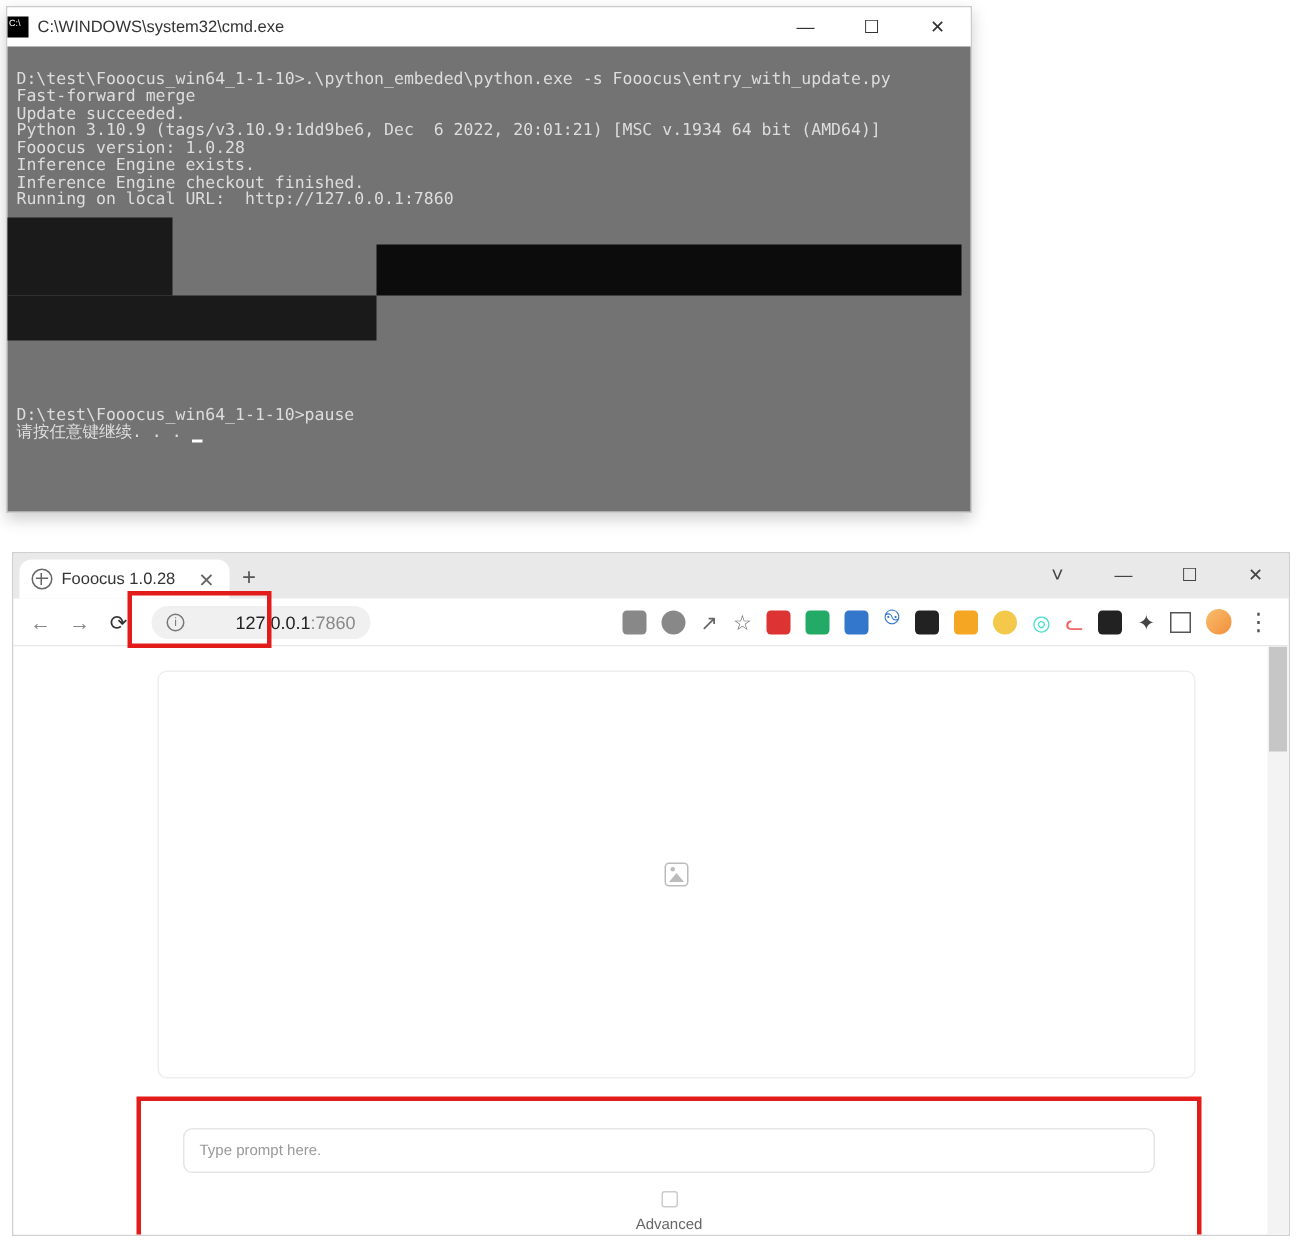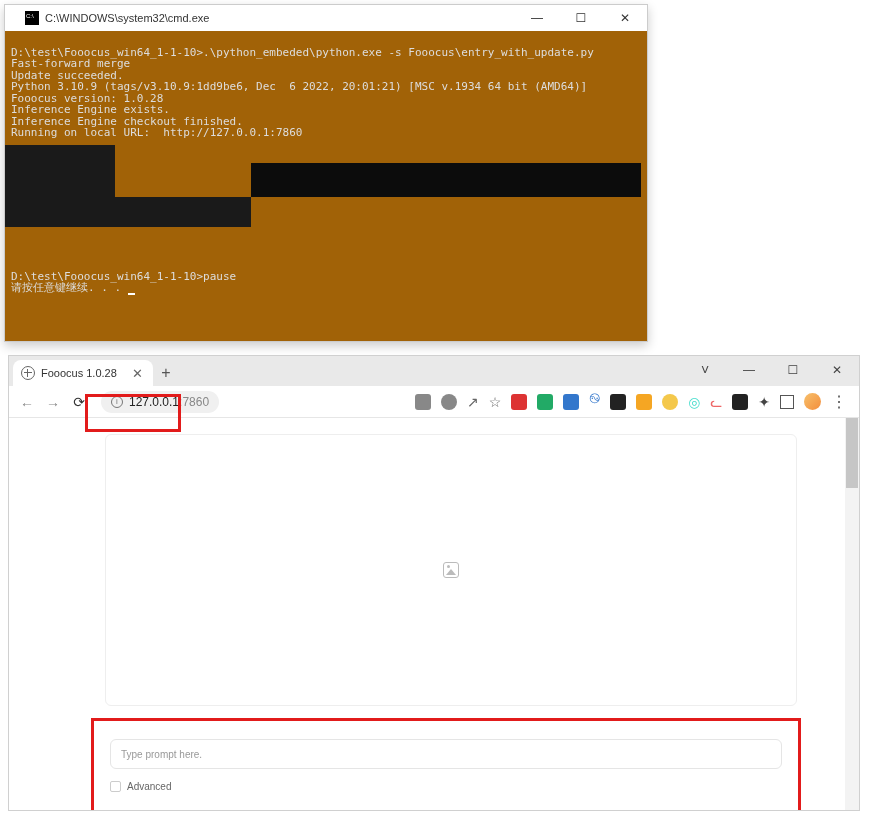--- a/index.html
+++ b/index.html
@@ -1,53 +1,53 @@
 <!DOCTYPE html>
 <html><head>
 <meta charset="utf-8">
 <style>
   * { margin: 0; padding: 0; box-sizing: border-box; }
   body { font-family: "Segoe UI", Tahoma, sans-serif; background: #fff; width: 870px; height: 827px; overflow: hidden; position: relative; }
 
   
   .cmd-window { position: absolute; left: 4px; top: 4px; width: 644px; height: 338px; border: 1px solid #ccc; background: #fff; box-shadow: 0 4px 10px rgba(0,0,0,0.2); }
-  .cmd-titlebar { height: 26px; background: #fff; display: flex; align-items: center; font-size: 11px; padding-left: 20px; }
+  .cmd-titlebar { height: 26px; background: #fff; display: flex; align-items: center; font-size: 11px; padding-left: 0; }
   .cmd-titlebar .cmd-icon { width: 14px; height: 14px; background: #000; margin-right: 6px; display: inline-block; position: relative; }
   .cmd-titlebar .cmd-icon::after { content: "C:\\"; color: #fff; font-size: 6px; position: absolute; top: 2px; left: 1px; }
   .cmd-titlebar .title-text { flex: 1; color: #333; }
   .cmd-winbtns { display: flex; }
   .cmd-winbtn { width: 44px; height: 26px; display: flex; align-items: center; justify-content: center; color: #333; font-size: 12px; }
-  .cmd-body { height: calc(100% - 26px); background: #a16207; color: #ddd; font-family: "NSimSun", "Consolas", monospace; font-size: 11px; padding: 4px 6px; white-space: pre-wrap; line-height: 1.05; position: relative; }
+  .cmd-body { height: calc(100% - 26px); background: #737373; color: #ddd; font-family: "NSimSun", "Consolas", monospace; font-size: 11px; padding: 4px 6px; white-space: pre-wrap; line-height: 1.05; position: relative; }
   .cmd-body .blur-rect { position: absolute; background: #111; }
   .cmd-body .blur1 { left: 0; top: 114px; width: 110px; height: 52px; background:#1a1a1a;}
   .cmd-body .blur2 { left: 0; top: 166px; width: 246px; height: 30px; background:#1a1a1a;}
   .cmd-body .blur3 { left: 246px; top: 132px; width: 390px; height: 34px; background:#0c0c0c; }
   .cmd-body .cursor { display: inline-block; width: 7px; height: 2px; background: #fff; vertical-align: -4px; }
 
   
-  .browser-window { position: absolute; left: 8px; top: 355px; width: 852px; height: 456px; border: 1px solid #d0d0d0; background: #fff; }
+  .browser-window { position: absolute; left: 8px; top: 368px; width: 852px; height: 456px; border: 1px solid #d0d0d0; background: #fff; }
   .tab-strip { height: 30px; background: #e9e9e9; display: flex; align-items: flex-end; padding-left: 4px; position: relative; }
   .tab { height: 26px; background: #fff; border-radius: 8px 8px 0 0; display: flex; align-items: center; padding: 0 8px; font-size: 11px; color: #333; min-width: 140px; max-width: 170px; }
   .tab .favicon { width: 14px; height: 14px; border: 1px solid #666; border-radius: 50%; margin-right: 6px; position: relative; flex-shrink:0;}
   .tab .favicon::before { content:""; position:absolute; left:2px; top:5px; width:8px; height:1px; background:#666;}
   .tab .favicon::after { content:""; position:absolute; left:5px; top:2px; width:1px; height:8px; background:#666;}
   .tab .tab-title { flex: 1; white-space: nowrap; overflow: hidden; text-overflow: ellipsis; }
   .tab .tab-close { font-size: 13px; color: #666; padding: 0 2px; margin-left: 4px; }
   .new-tab { width: 26px; height: 26px; display: flex; align-items: center; justify-content: center; color: #555; font-size: 16px; }
   .browser-winbtns { position: absolute; right: 0; top: 0; display: flex; }
   .browser-winbtn { width: 44px; height: 28px; display: flex; align-items: center; justify-content: center; font-size: 12px; color: #444; }
   .browser-winbtn.chevron { font-size: 14px; }
 
   .toolbar { height: 32px; background: #fff; display: flex; align-items: center; padding: 0 8px; border-bottom: 1px solid #e6e6e6; gap: 6px; }
   .navbtn { width: 20px; height: 20px; display: flex; align-items: center; justify-content: center; color: #888; font-size: 14px; }
   .navbtn.active { color: #333; }
   .omnibox-wrap { flex: 0 0 auto; margin-left: 6px; }
   .omnibox { height: 22px; background: #f0f0f0; border-radius: 18px; display: flex; align-items: center; padding: 0 10px; font-size: 12px; color: #555; gap:6px;}
   .omnibox .info-icon { width: 12px; height: 12px; border: 1px solid #777; border-radius: 50%; display:flex; align-items:center; justify-content:center; font-size:8px; color:#777;}
-  .omnibox .host { color: #222; }
+  .omnibox .host { color: #222; margin-left: 28px; }
   .omnibox .port { color: #888; }
   .url-highlight { position: absolute; border: 3px solid #e21b1b; left: 85px; top: 394px; width: 96px; height: 38px; }
   .ext-icons { flex: 1; display: flex; justify-content: flex-end; align-items: center; gap: 10px; padding-right: 4px; }
   .ext-icons .ext { width: 16px; height: 16px; border-radius: 3px; }
   .ext-icons .g1{background:#888;} .ext-icons .g2{background:#888; border-radius:50%;}
   .ext-icons .share{ color:#666; font-size:14px; }
   .ext-icons .star{ color:#666; font-size:14px; }
   .ext-icons .c1{background:#d33;} .ext-icons .c2{background:#2a6;} .ext-icons .c3{background:#37c;}
   .ext-icons .c4{color:#37c;font-size:14px;} .ext-icons .c5{background:#222;} .ext-icons .c6{background:#f5a623;}
   .ext-icons .c7{background:#f4c84b; border-radius:50%;} .ext-icons .c8{color:#4dc;font-size:14px;}
@@ -58,25 +58,25 @@
   .ext-icons .kebab{color:#555;font-size:16px;}
 
   .page-area { position: relative; height: calc(100% - 62px); background: #fff; overflow: hidden; }
   .page-scrollbar { position:absolute; right:0; top:0; width:14px; height:100%; background:#f3f3f3;}
   .page-scrollbar .thumb{ position:absolute; right:1px; top:0; width:12px; height:70px; background:#c6c6c6;}
   .canvas-card { position: absolute; left: 96px; top: 16px; right: 62px; height: 272px; border: 1px solid #eee; border-radius: 6px; background: #fff; display:flex; align-items:center; justify-content:center; }
   .canvas-card .img-icon { width: 16px; height: 16px; border: 1.5px solid #bbb; border-radius: 3px; position: relative; }
   .canvas-card .img-icon::after { content:""; position:absolute; left:2px; bottom:2px; width:0;height:0;border-left:5px solid transparent;border-right:5px solid transparent;border-bottom:6px solid #bbb;}
   .canvas-card .img-icon::before{content:"";position:absolute;left:3px;top:2px;width:3px;height:3px;border-radius:50%;background:#bbb;}
 
-  .prompt-section { position: absolute; left: 82px; right: 58px; top: 300px; height: 96px; border: 3px solid #e21b1b; padding: 18px 16px 8px; }
+  .prompt-section { position: absolute; left: 82px; right: 58px; top: 300px; height: 96px; border: 3px solid #e21b1b; padding: 18px 28px 8px; }
   .prompt-row { display: flex; gap: 12px; align-items: stretch; }
   .prompt-input { flex: 1; height: 30px; border: 1px solid #e5e5e5; border-radius: 6px; padding: 0 10px; font-size: 10px; color: #999; display: flex; align-items: center; background:#fff;}
   .gen-btn { width: 128px; height: 30px; border: 1px solid #e5e5e5; border-radius: 6px; background: #f8f8f8; font-size: 11px; color: #555; display: flex; align-items: center; justify-content: center; }
-  .adv-row { margin-top: 12px; display: flex; align-items: center; gap: 6px; font-size: 10px; color: #666; }
+  .adv-row { margin-top: 12px; display: flex; align-items: center; gap: 6px; font-size: 10px; color: #666; flex-direction: column; }
   .adv-row .chk { width: 11px; height: 11px; border: 1px solid #ccc; border-radius: 2px; }
 
   .footer { position:absolute; left:0; right:0; bottom:0; height:16px; background:#f8f8f8; font-size:8px; color:#bba; display:flex; align-items:center; justify-content:center; gap:8px;}
 </style>
 </head>
 <body>
 
 <div class="cmd-window">
   <div class="cmd-titlebar">
     <span class="cmd-icon"></span>

